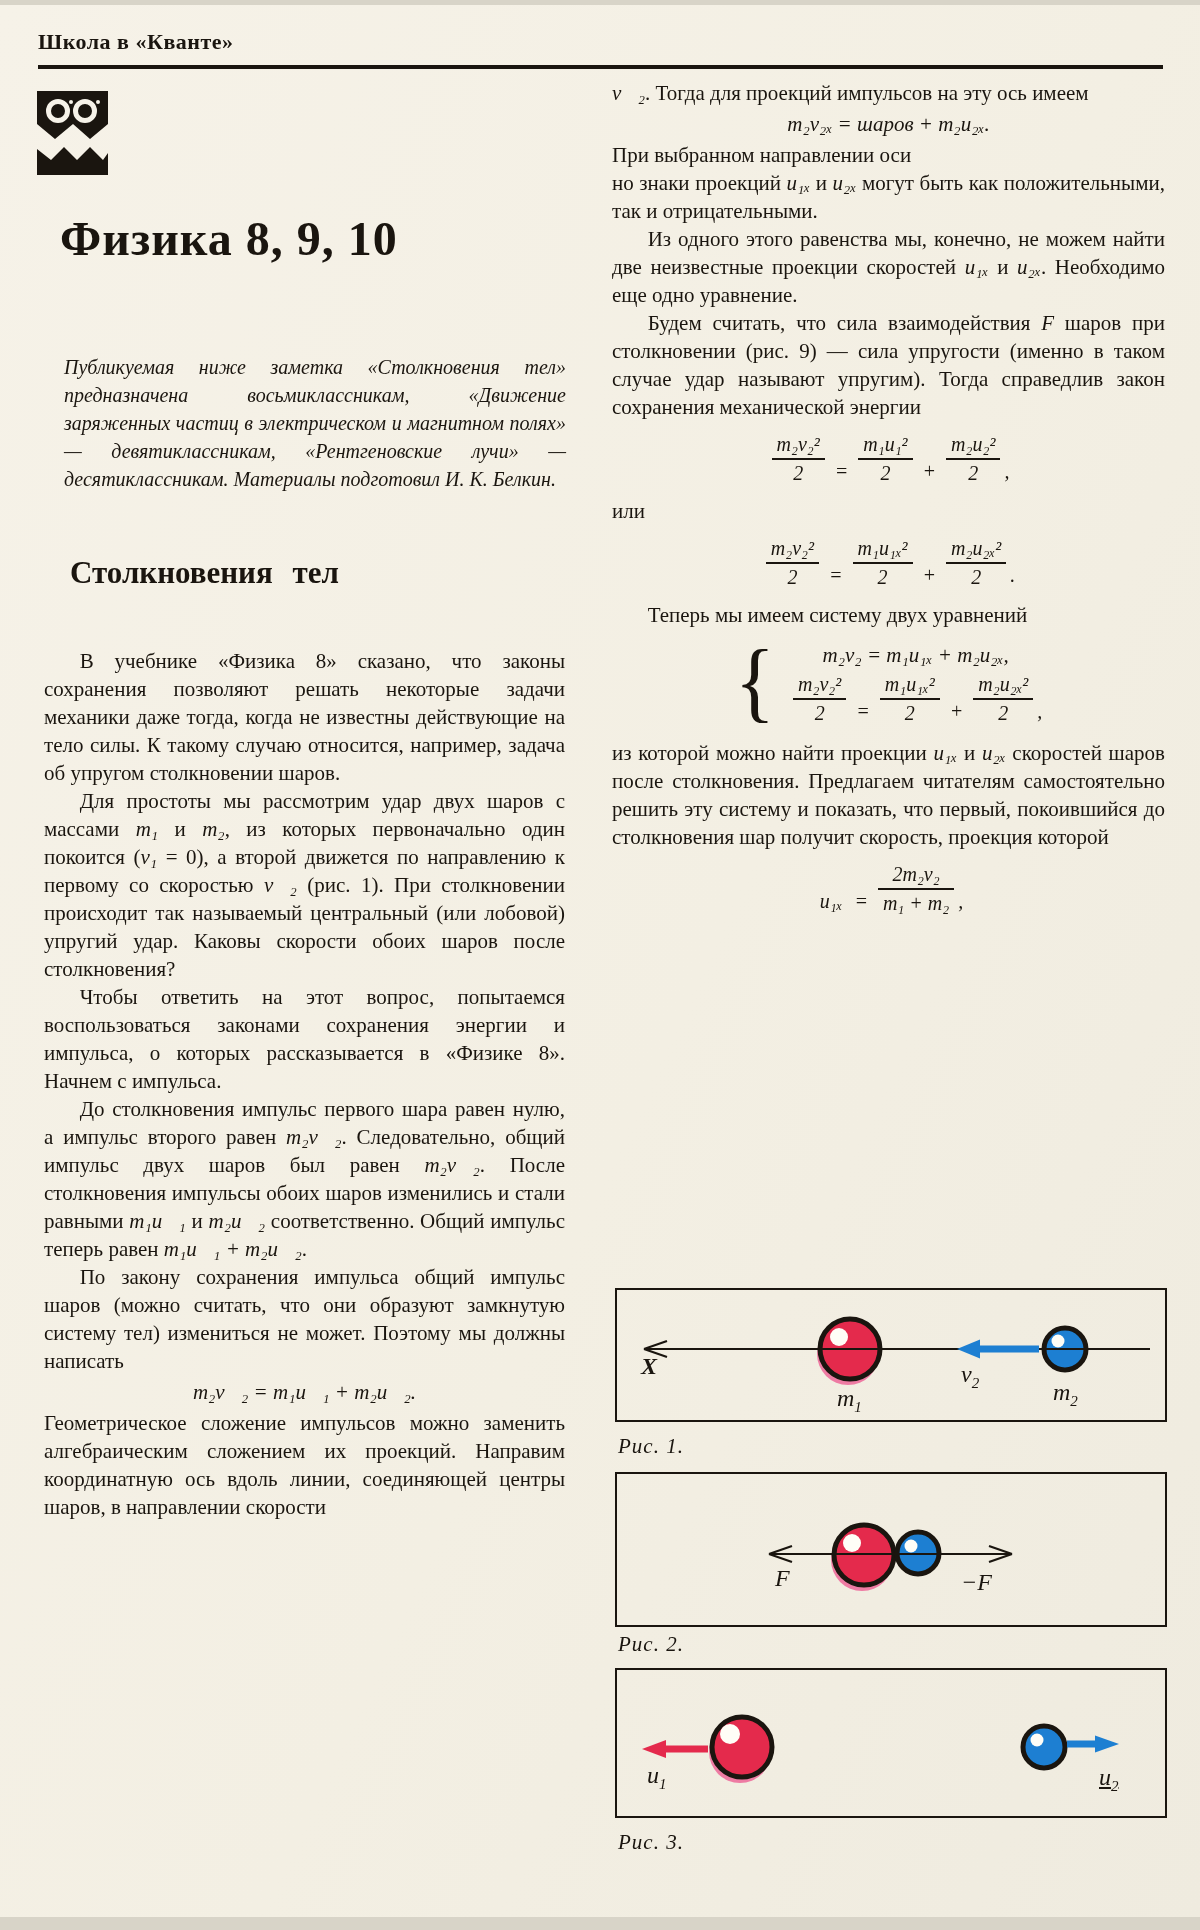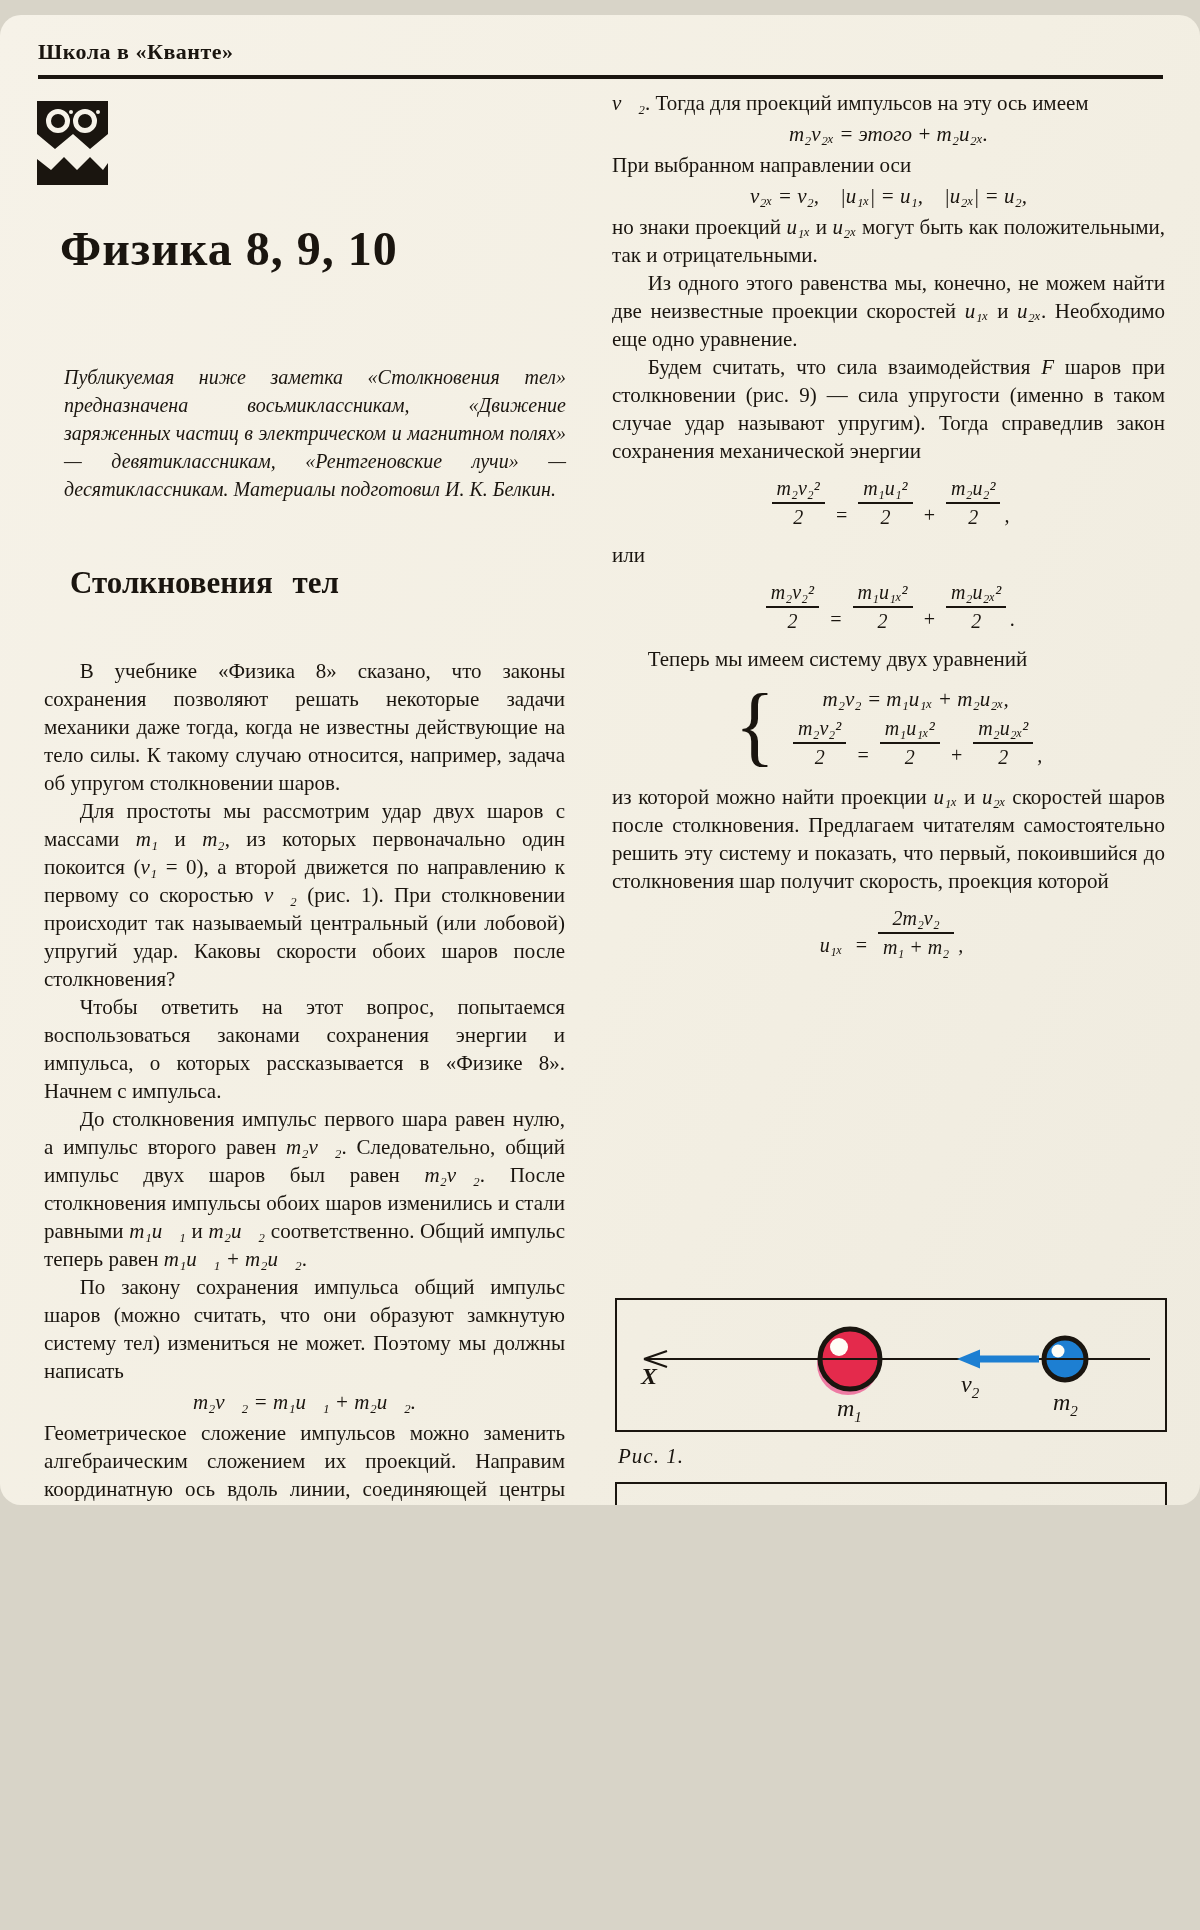--- a/index.html
+++ b/index.html
@@ -1,20 +1,20 @@
 <!DOCTYPE html>
 <html lang="ru"><head>
 <meta charset="utf-8">
 <style>
   html,body{margin:0;padding:0;background:#d8d4c8;}
   .page{
-    position:relative;width:1200px;height:1490px;margin:15px auto;
+    position:relative;width:1200px;height:1912px;margin:5px auto;
     background:linear-gradient(115deg,#f6f2e8 0%,#f3efe3 55%,#efebdf 100%);
     font-family:"Liberation Serif","DejaVu Serif",serif;
-    color:#1a150f;overflow:hidden;border-radius:21px;
+    color:#1a150f;overflow:hidden;
   }
   .rubric{position:absolute;left:38px;top:24px;font-size:22px;font-weight:bold;letter-spacing:.5px;}
   .rule{position:absolute;left:38px;top:60px;width:1125px;height:4px;background:#1a150f;}
   .logo{position:absolute;left:37px;top:86px;}
   .title{position:absolute;left:60px;top:206px;margin:0;font-size:48px;font-weight:bold;letter-spacing:1px;}
   .intro{position:absolute;left:64px;top:348px;width:502px;margin:0;
     font-style:italic;font-size:20px;line-height:28px;text-align:justify;}
   .section-title{position:absolute;left:70px;top:550px;margin:0;font-size:31px;font-weight:bold;word-spacing:12px;}
   .col{position:absolute;font-size:21px;line-height:28px;text-align:justify;}
   .col-left{left:44px;top:642px;width:521px;}
@@ -71,23 +71,22 @@
     <p class="para indent"><span>Для простоты мы рассмотрим удар двух шаров с массами </span><span class="mvar">m₁</span><span> и </span><span class="mvar">m₂</span><span>, из которых первоначально один покоится (</span><span class="mvar">v₁</span><span> = 0), а второй движется по направлению к первому со скоростью </span><span class="mvar">v⃗₂</span><span> (рис. 1). При столкновении происходит так называемый центральный (или лобовой) упругий удар. Каковы скорости обоих шаров после столкновения?</span></p>
     <p class="para indent">Чтобы ответить на этот вопрос, попытаемся воспользоваться законами сохранения энергии и импульса, о которых рассказывается в «Физике 8». Начнем с импульса.</p>
     <p class="para indent"><span>До столкновения импульс первого шара равен нулю, а импульс второго равен </span><span class="mvar">m₂v⃗₂</span><span>. Следовательно, общий импульс двух шаров был равен </span><span class="mvar">m₂v⃗₂</span><span>. После столкновения импульсы обоих шаров изменились и стали равными </span><span class="mvar">m₁u⃗₁</span><span> и </span><span class="mvar">m₂u⃗₂</span><span> соответственно. Общий импульс теперь равен </span><span class="mvar">m₁u⃗₁ + m₂u⃗₂</span><span>.</span></p>
     <p class="para indent">По закону сохранения импульса общий импульс шаров (можно считать, что они образуют замкнутую систему тел) измениться не может. Поэтому мы должны написать</p>
     <div class="formula">m₂v⃗₂ = m₁u⃗₁ + m₂u⃗₂.</div>
     <p class="para">Геометрическое сложение импульсов можно заменить алгебраическим сложением их проекций. Направим координатную ось вдоль линии, соединяющей центры шаров, в направлении скорости</p>
   </div>
 
   <div class="col col-right">
     <p class="para"><span class="mvar">v⃗₂</span><span>. Тогда для проекций импульсов на эту ось имеем</span></p>
-    <div class="formula">m₂v₂ₓ = этого + m₂u₂ₓ.</div>
+    <div class="formula">m₂v₂ₓ = шаров + m₂u₂ₓ.</div>
     <p class="para">При выбранном направлении оси</p>
-    <div class="formula">v₂ₓ = v₂,  |u₁ₓ| = u₁,  |u₂ₓ| = u₂,</div>
     <p class="para"><span>но знаки проекций </span><span class="mvar">u₁ₓ</span><span> и </span><span class="mvar">u₂ₓ</span><span> могут быть как положительными, так и отрицательными.</span></p>
     <p class="para indent"><span>Из одного этого равенства мы, конечно, не можем найти две неизвестные проекции скоростей </span><span class="mvar">u₁ₓ</span><span> и </span><span class="mvar">u₂ₓ</span><span>. Необходимо еще одно уравнение.</span></p>
     <p class="para indent"><span>Будем считать, что сила взаимодействия </span><span class="mvar">F</span><span> шаров при столкновении (рис. 9) — сила упругости (именно в таком случае удар называют упругим). Тогда справедлив закон сохранения механической энергии</span></p>
 
     <div class="formula disp">
       <span class="frac">
           <span class="num">m₂v₂²</span>
           <span class="den">2</span>
         </span>
       <span class="op">=</span>

